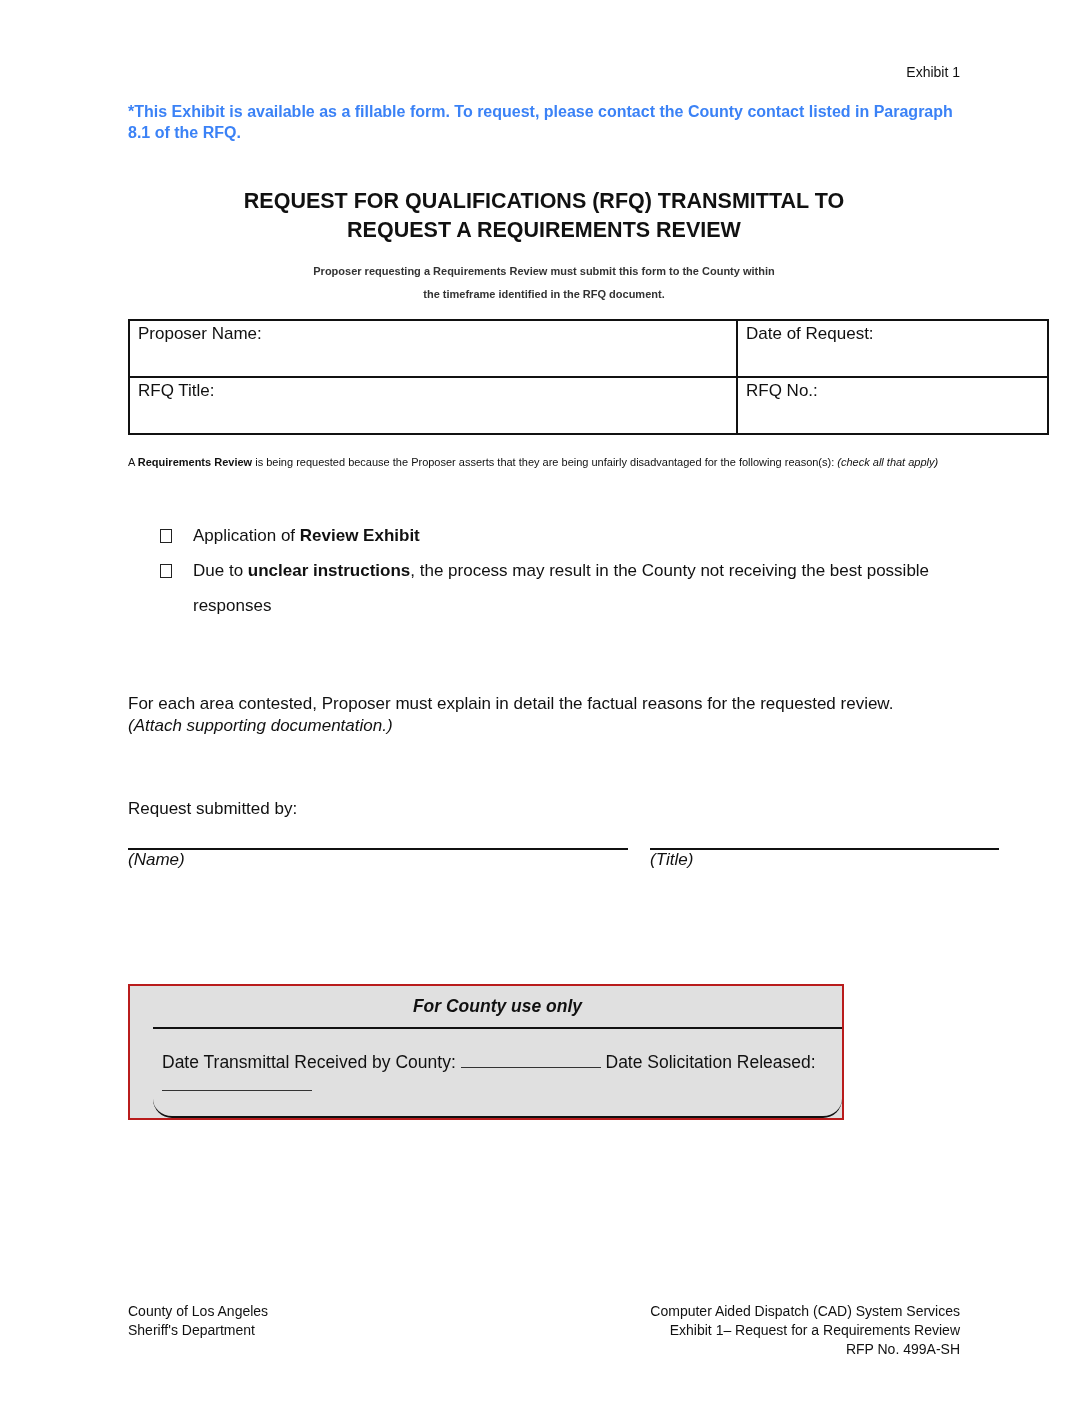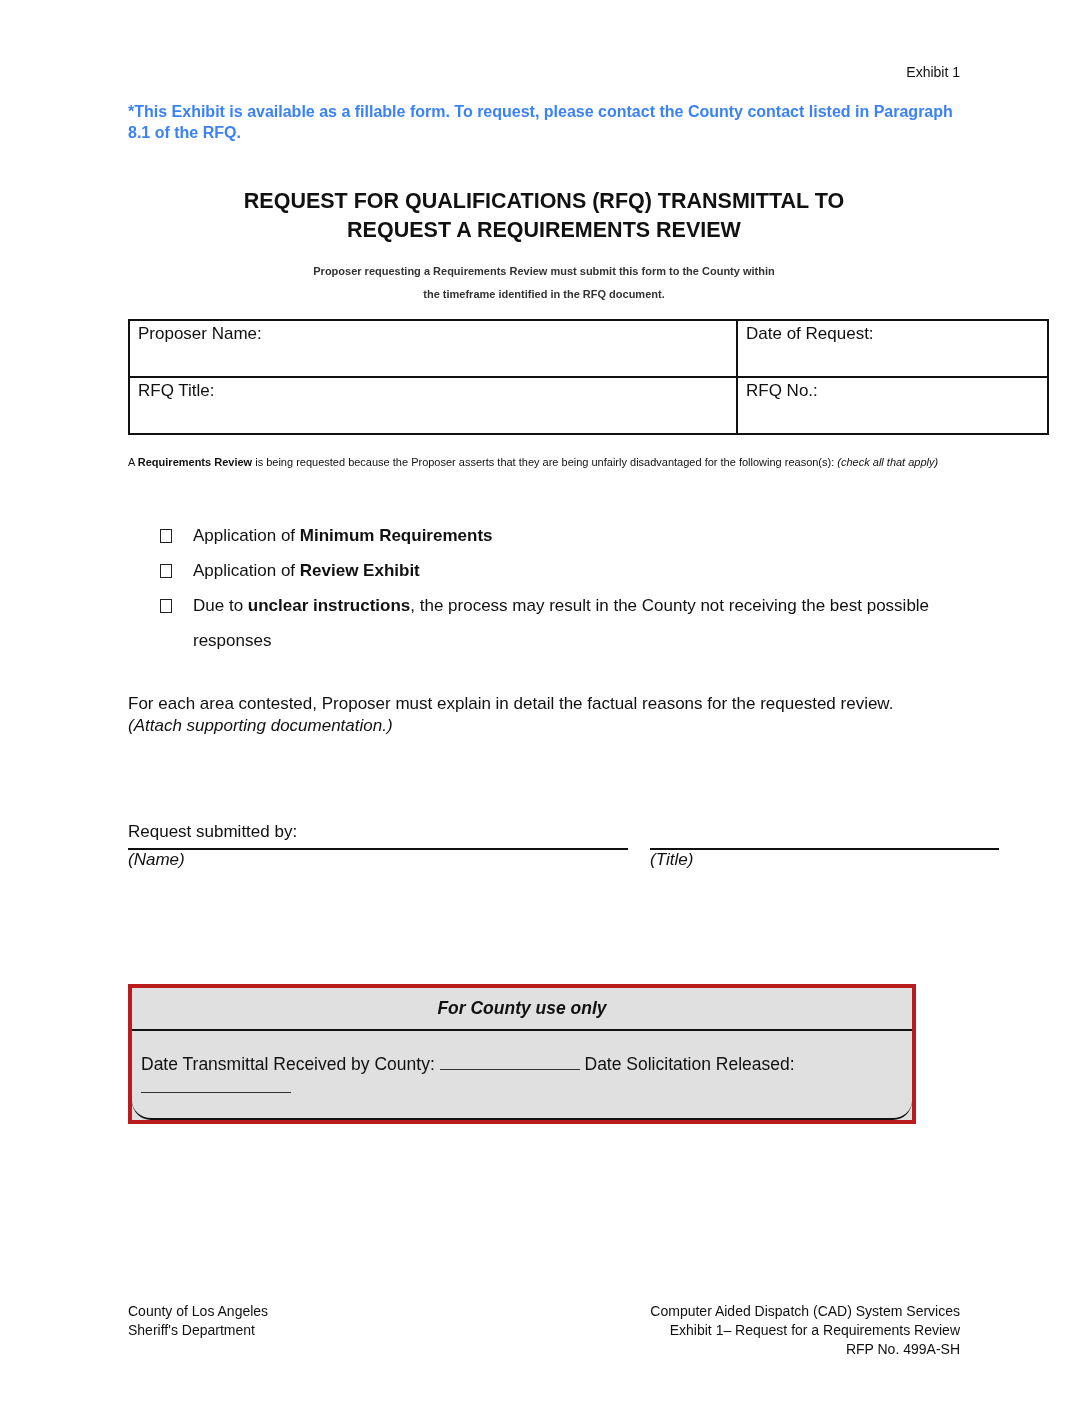--- a/index.html
+++ b/index.html
@@ -31,26 +31,26 @@
   .info-table td.left { width: 590px; }
   .reason-intro { top: 451px; left: 128px; width: 820px; font-size: 11px; line-height: 22px; }
   .checklist { top: 518px; left: 160px; width: 800px; }
   .check-item { display: flex; align-items: flex-start; font-size: 17px; line-height: 35px; }
   .checkbox {
     width: 10px; height: 12px; border: 1px solid #222; margin-top: 11px; margin-right: 21px;
     flex: 0 0 auto; cursor: pointer;
   }
   .check-text { width: 740px; }
   .explain { top: 693px; left: 128px; width: 900px; font-size: 17px; line-height: 22px; }
-  .submitted { top: 822px; left: 128px; font-size: 17px; }
+  .submitted { top: 799px; left: 128px; font-size: 17px; }
   .sig-line { top: 848px; height: 2px; background: #111; }
   .sig-label { top: 850px; font-size: 17px; font-style: italic; }
   .county-box {
-    top: 984px; left: 128px; width: 788px; border: 4px solid #b91c1c;
-    background: #e0e0e0; box-sizing: border-box;
+    top: 984px; left: 128px; width: 716px; border: 2px solid #b91c1c;
+    background: #e0e0e0; box-sizing: border-box; padding-left: 23px;
   }
   .county-head {
     height: 41px; border-bottom: 2px solid #111; text-align: center;
     font-weight: bold; font-style: italic; font-size: 17.5px; line-height: 41px;
   }
   .county-row1 {
     height: 89px; border-bottom: 2px solid #111; padding: 22px 9px 0 9px; box-sizing: border-box;
     font-size: 17.5px; line-height: 23px; border-radius: 19px;
   }
   .county-row2 {
@@ -102,24 +102,20 @@
 </tbody>
   </table>
 
 <div class="abs reason-intro">
   <span>A </span><b>Requirements Review</b><span> is being requested because the Proposer asserts that they are being unfairly disadvantaged for the following reason(s): </span><i>(check all that apply)</i>
 </div>
 
 <div class="abs checklist">
   <div class="check-item">
     <span class="checkbox"></span>
-    <span class="check-text"><span>Application of </span><b>Minimum Requirements</b><span></span></span>
-  </div>
-  <div class="check-item">
-    <span class="checkbox"></span>
     <span class="check-text"><span>Application of </span><b>Review Exhibit</b><span></span></span>
   </div>
   <div class="check-item">
     <span class="checkbox"></span>
     <span class="check-text"><span>Due to </span><b>unclear instructions</b><span>, the process may result in the County not receiving the best possible responses</span></span>
   </div>
 </div>
 
 <div class="abs explain">
   <div>For each area contested, Proposer must explain in detail the factual reasons for the requested review.</div>

